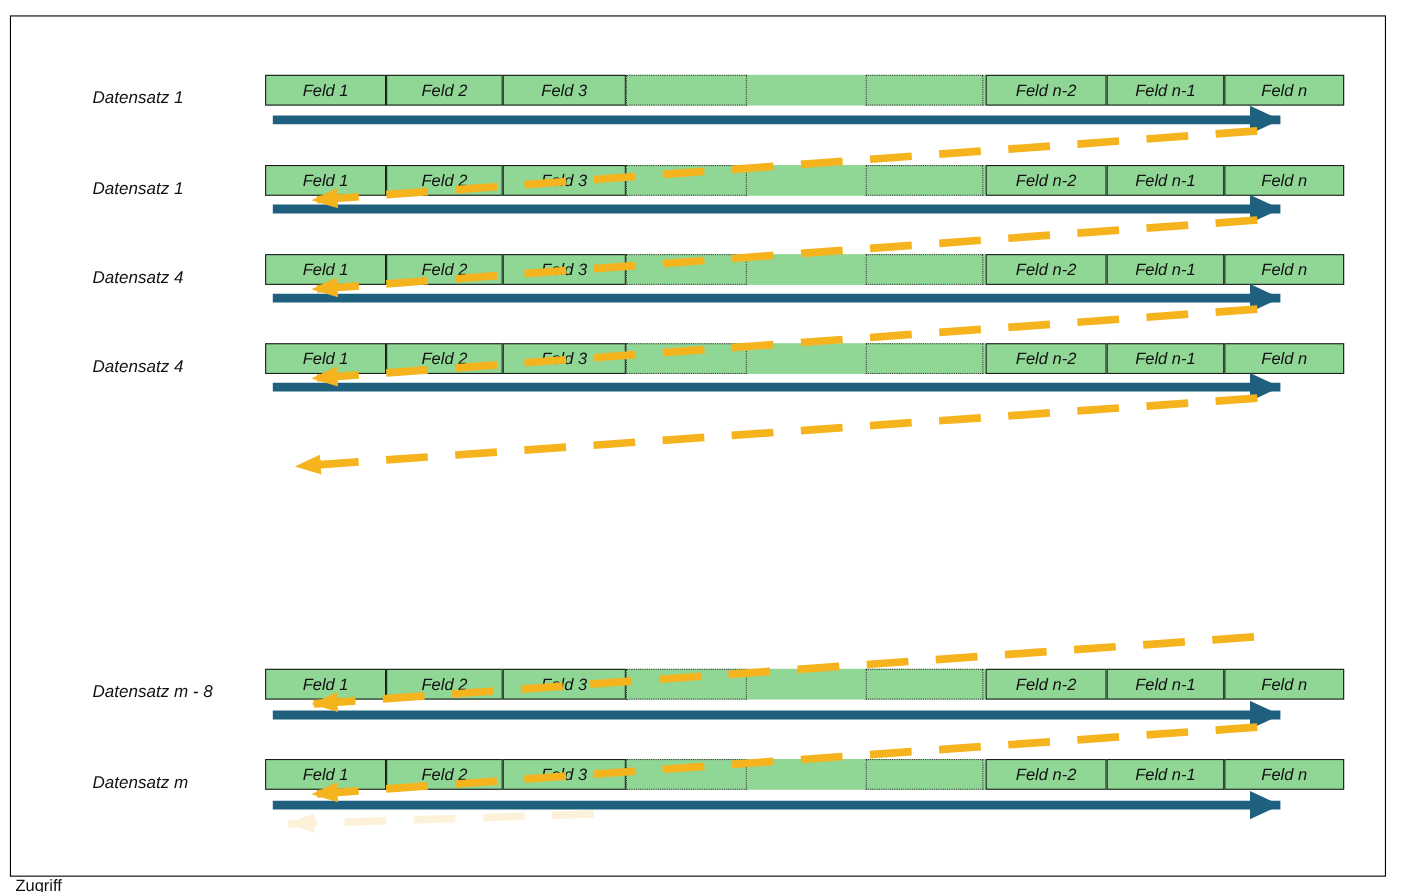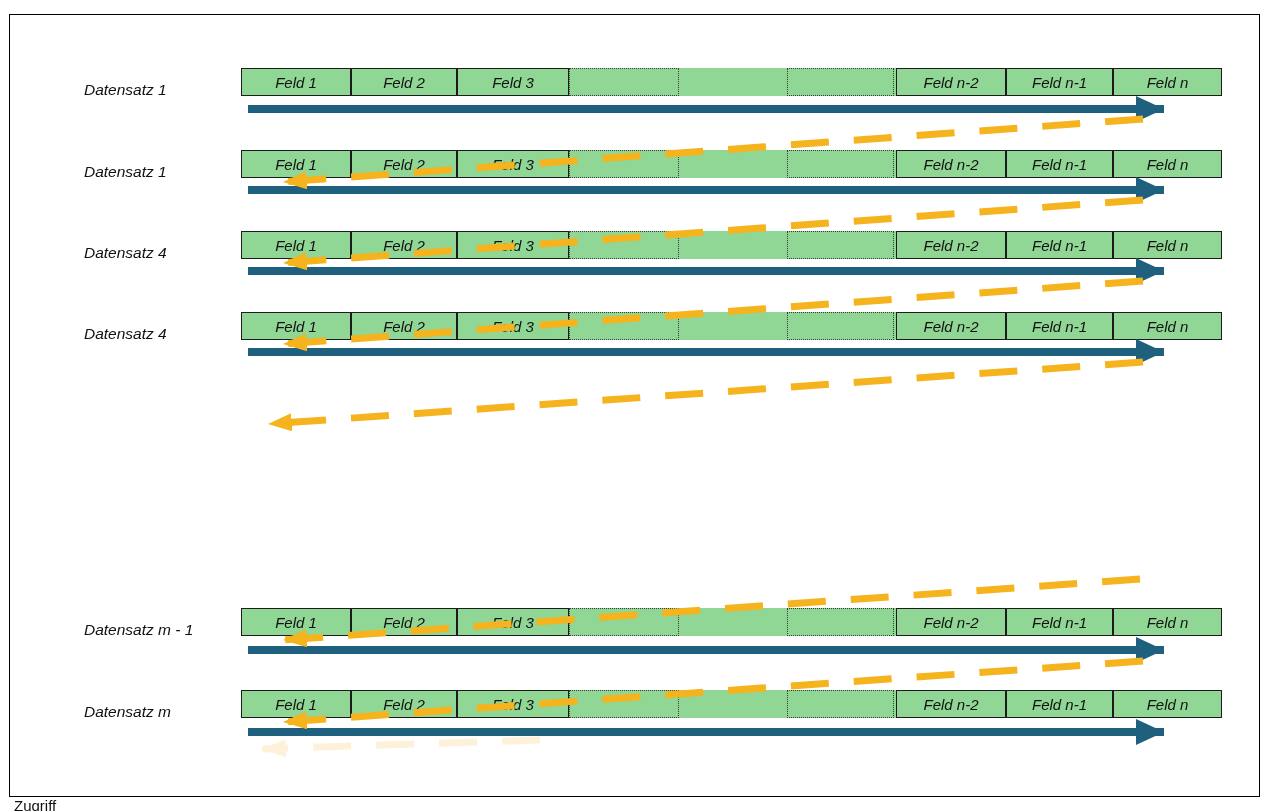--- a/index.html
+++ b/index.html
@@ -109,21 +109,21 @@
     <div class="midstrip"></div>
     <div class="dotted d-a"></div>
     <div class="dotted d-b"></div>
     <div class="cell c-fn2">Feld n-2</div>
     <div class="cell c-fn1">Feld n-1</div>
     <div class="cell c-fn">Feld n</div>
   </div>
 </div>
 
 <div class="record" style="top:608px">
-  <div class="rlabel">Datensatz m - 1</div>
+  <div class="rlabel">Datensatz m - 8</div>
   <div class="boxes">
     <div class="cell c-f1">Feld 1</div>
     <div class="cell c-f2">Feld 2</div>
     <div class="cell c-f3">Feld 3</div>
     <div class="midstrip"></div>
     <div class="dotted d-a"></div>
     <div class="dotted d-b"></div>
     <div class="cell c-fn2">Feld n-2</div>
     <div class="cell c-fn1">Feld n-1</div>
     <div class="cell c-fn">Feld n</div>

